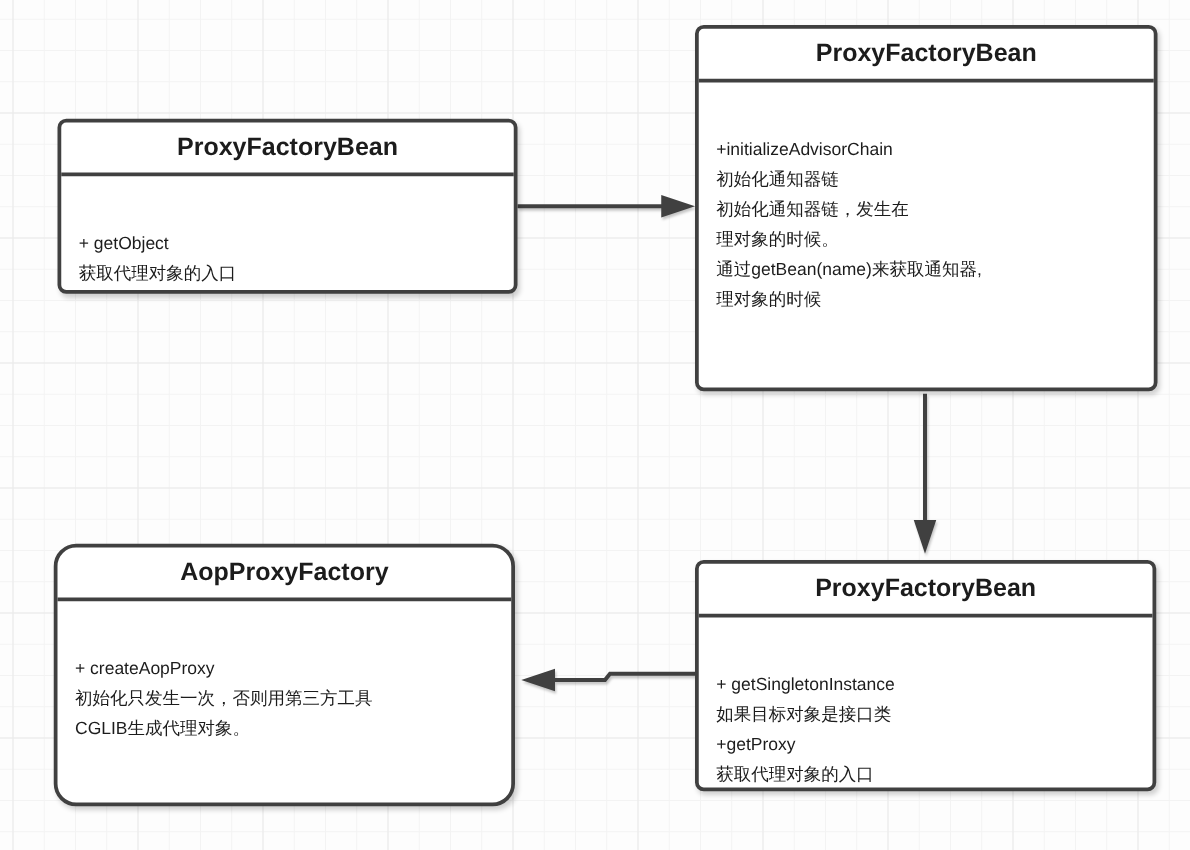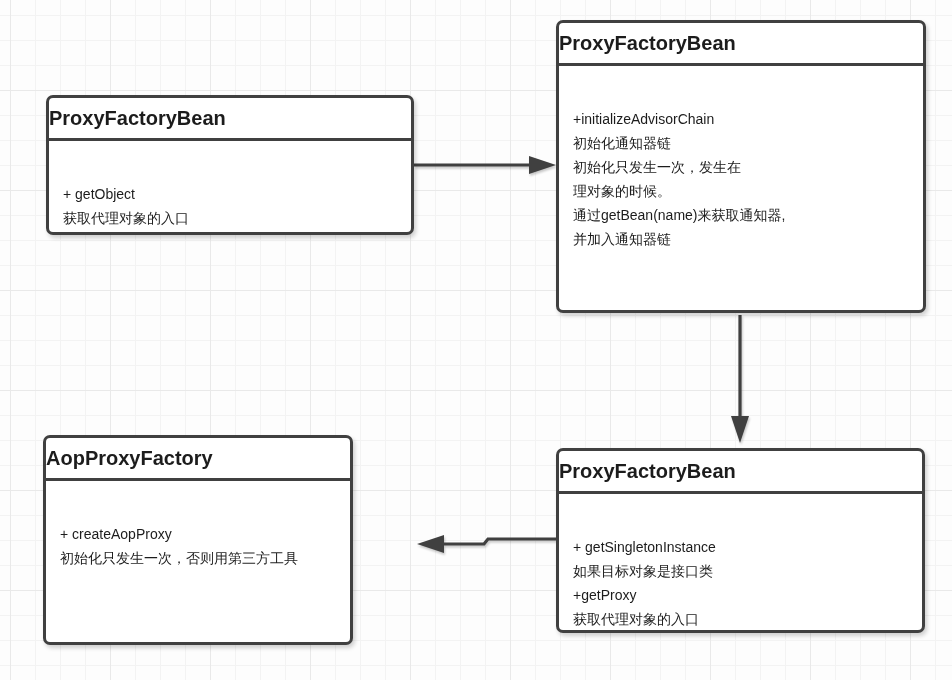--- a/index.html
+++ b/index.html
@@ -32,20 +32,21 @@
     border: 3px solid #404040;
     border-radius: 7px;
     box-shadow: 2px 3px 4px rgba(0,0,0,0.18);
     color: #1c1c1c;
   }
   .uml-title {
     box-sizing: border-box;
     height: 43px;
     line-height: 40px;
     border-bottom: 3px solid #404040;
+    text-align: center;
     font-weight: bold;
     font-size: 20px;
     white-space: nowrap;
     overflow: hidden;
   }
   .uml-body {
     padding: 17px 8px 0 14px;
     font-size: 14px;
     line-height: 24px;
     margin-top: 24px;
@@ -66,21 +67,21 @@
     fill: none;
   }
   svg.edges polygon {
     fill: #404040;
     stroke: none;
   }
 
   
   #box-tl { left: 46px;  top: 95px;  width: 368px; height: 140px; }
   #box-tr { left: 556px; top: 20px;  width: 370px; height: 293px; }
-  #box-bl { left: 43px;  top: 435px; width: 310px; height: 210px; }
+  #box-bl { left: 43px;  top: 435px; width: 369px; height: 210px; border-radius: 18px; }
   #box-br { left: 556px; top: 448px; width: 369px; height: 185px; }
 </style>
 </head>
 <body>
 
 <div class="canvas">
 
   <svg class="edges" viewBox="0 0 952 680">
     <g>
       <path d="M414 165 H530" stroke-width="3.2"></path>
@@ -102,32 +103,33 @@
       <div class="uml-line">+ getObject</div>
       <div class="uml-line">获取代理对象的入口</div>
     </div>
   </div>
 
   <div class="uml-box" id="box-tr">
     <div class="uml-title">ProxyFactoryBean</div>
     <div class="uml-body">
       <div class="uml-line">+initializeAdvisorChain</div>
       <div class="uml-line">初始化通知器链</div>
-      <div class="uml-line">初始化只发生一次，发生在</div>
+      <div class="uml-line">初始化通知器链，发生在</div>
       <div class="uml-line">理对象的时候。</div>
       <div class="uml-line">通过getBean(name)来获取通知器,</div>
-      <div class="uml-line">并加入通知器链</div>
+      <div class="uml-line">理对象的时候</div>
     </div>
   </div>
 
   <div class="uml-box" id="box-bl">
     <div class="uml-title">AopProxyFactory</div>
     <div class="uml-body">
       <div class="uml-line">+ createAopProxy</div>
       <div class="uml-line">初始化只发生一次，否则用第三方工具</div>
+      <div class="uml-line">CGLIB生成代理对象。</div>
     </div>
   </div>
 
   <div class="uml-box" id="box-br">
     <div class="uml-title">ProxyFactoryBean</div>
     <div class="uml-body">
       <div class="uml-line">+ getSingletonInstance</div>
       <div class="uml-line">如果目标对象是接口类</div>
       <div class="uml-line">+getProxy</div>
       <div class="uml-line">获取代理对象的入口</div>

